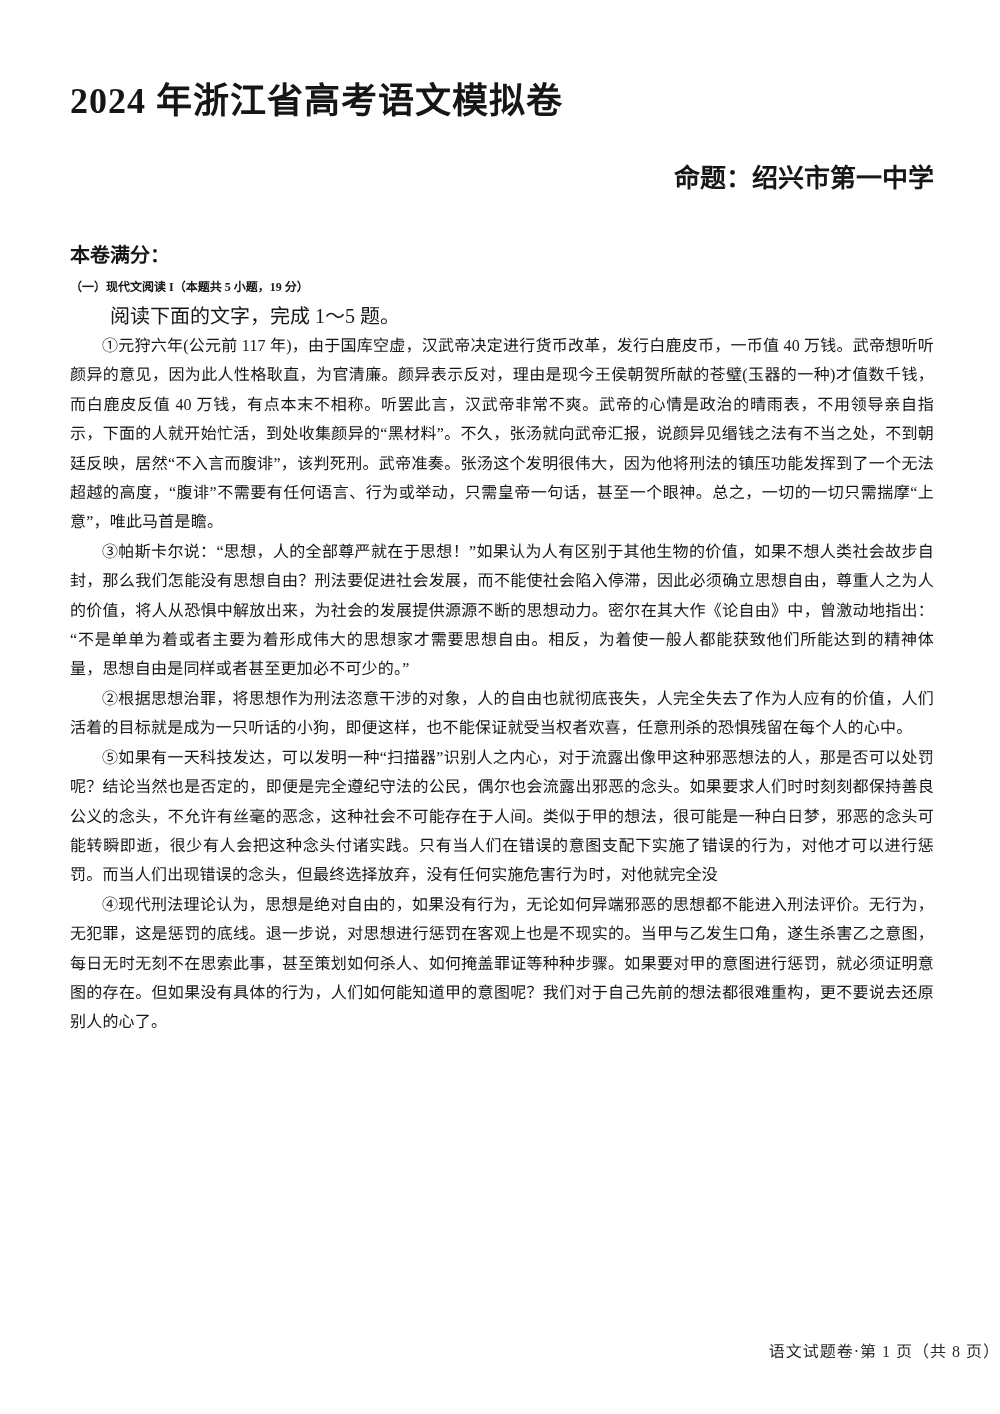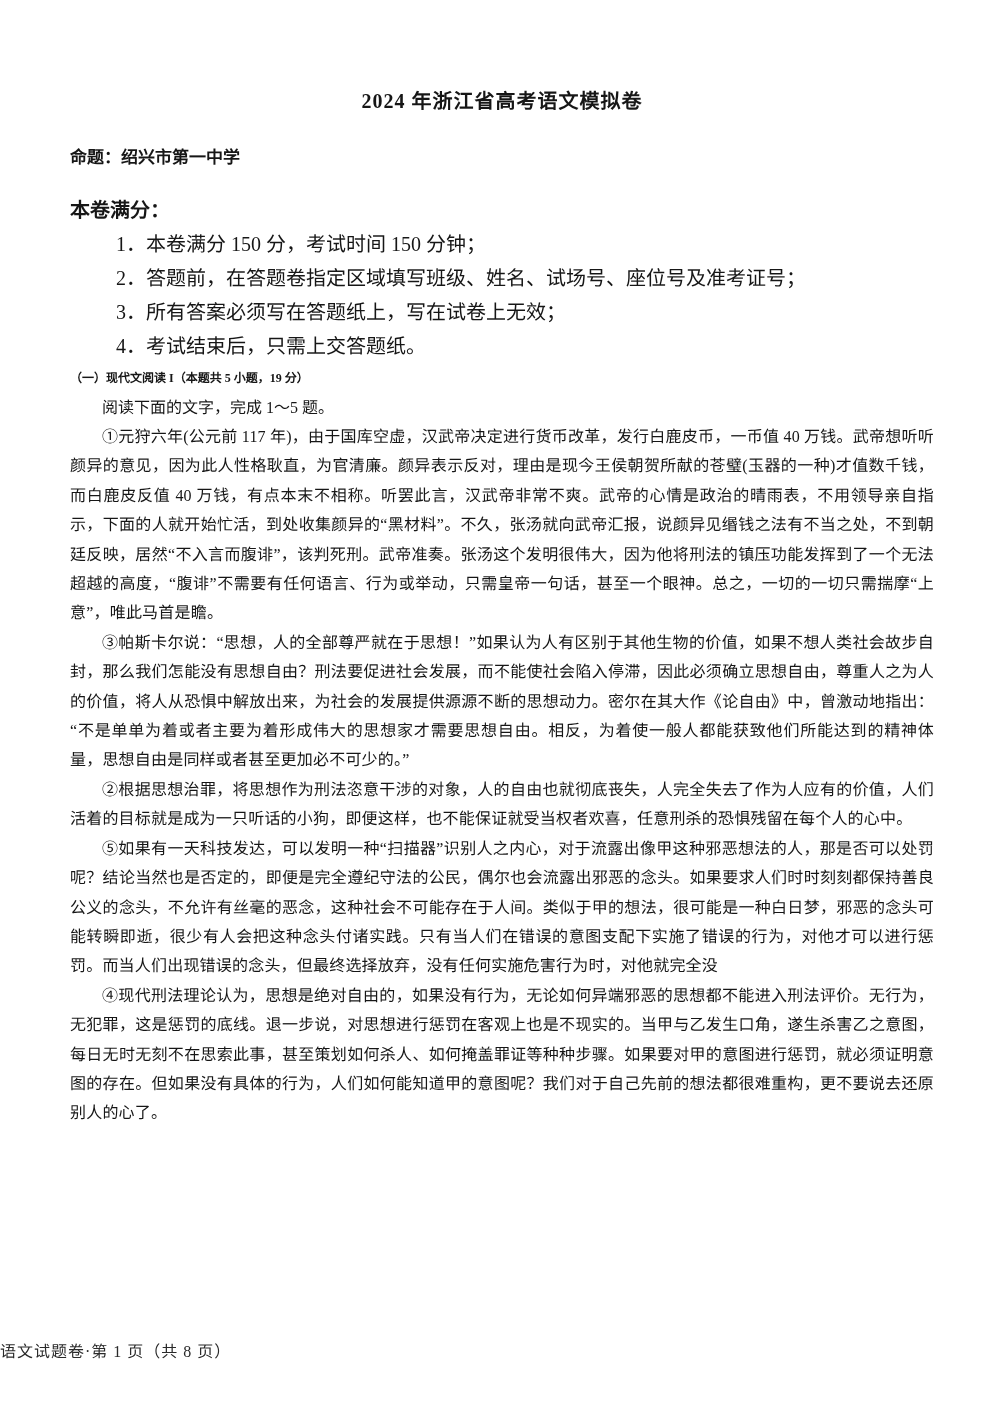--- a/index.html
+++ b/index.html
@@ -17,31 +17,31 @@
   }
   .page {
     box-sizing: border-box;
     width: 1000px;
     height: 1414px;
     padding: 84px 66px 0 70px;
     background: #ffffff;
     position: relative;
   }
   .doc-title {
-    margin: 0 0 27px 0;
-    text-align: center;
-    font-size: 20px;
+    margin: 0 0 48px 0;
+    text-align: left;
+    font-size: 36px;
     font-weight: bold;
     letter-spacing: 1px;
     line-height: 34px;
   }
   .doc-subtitle {
-    margin: 0 0 22px 0;
-    text-align: left;
-    font-size: 17px;
+    margin: 0 0 46px 0;
+    text-align: right;
+    font-size: 26px;
     font-weight: bold;
     line-height: 26px;
   }
   .notice-heading {
     margin: 0;
     font-size: 20px;
     font-weight: bold;
     line-height: 34px;
   }
   .notice-list {
@@ -61,60 +61,54 @@
     line-height: 32px;
   }
   .sub-heading {
     margin: 0;
     font-size: 12px;
     font-weight: bold;
     line-height: 30px;
   }
   .instruction {
     margin: 0;
-    font-size: 16px;
+    font-size: 20px;
     line-height: 29px;
     text-indent: 2em;
   }
   .passage p {
     margin: 0;
     font-size: 16px;
     line-height: 29.4px;
     text-indent: 2em;
     text-align: justify;
     letter-spacing: 0.2px;
   }
   .page-footer {
     position: absolute;
     left: 0;
     bottom: 52px;
     width: 100%;
-    text-align: left;
+    text-align: right;
     font-size: 16px;
     color: #2a2a2a;
     letter-spacing: 1px;
   }
 </style>
 </head>
 <body>
 
 <div class="page">
 
   <h1 class="doc-title">2024 年浙江省高考语文模拟卷</h1>
 
   <h2 class="doc-subtitle">命题：绍兴市第一中学</h2>
 
   <div class="notice">
     <p class="notice-heading">本卷满分：</p>
-    <ul class="notice-list">
-      <li>1．本卷满分 150 分，考试时间 150 分钟；</li>
-      <li>2．答题前，在答题卷指定区域填写班级、姓名、试场号、座位号及准考证号；</li>
-      <li>3．所有答案必须写在答题纸上，写在试卷上无效；</li>
-      <li>4．考试结束后，只需上交答题纸。</li>
-    </ul>
   </div>
 
 
   <h4 class="sub-heading">（一）现代文阅读 I（本题共 5 小题，19 分）</h4>
 
   <p class="instruction">阅读下面的文字，完成 1～5 题。</p>
 
   <div class="passage">
     <p>①元狩六年(公元前 117 年)，由于国库空虚，汉武帝决定进行货币改革，发行白鹿皮币，一币值 40 万钱。武帝想听听颜异的意见，因为此人性格耿直，为官清廉。颜异表示反对，理由是现今王侯朝贺所献的苍璧(玉器的一种)才值数千钱，而白鹿皮反值 40 万钱，有点本末不相称。听罢此言，汉武帝非常不爽。武帝的心情是政治的晴雨表，不用领导亲自指示，下面的人就开始忙活，到处收集颜异的“黑材料”。不久，张汤就向武帝汇报，说颜异见缗钱之法有不当之处，不到朝廷反映，居然“不入言而腹诽”，该判死刑。武帝准奏。张汤这个发明很伟大，因为他将刑法的镇压功能发挥到了一个无法超越的高度，“腹诽”不需要有任何语言、行为或举动，只需皇帝一句话，甚至一个眼神。总之，一切的一切只需揣摩“上意”，唯此马首是瞻。</p>
     <p>③帕斯卡尔说：“思想，人的全部尊严就在于思想！”如果认为人有区别于其他生物的价值，如果不想人类社会故步自封，那么我们怎能没有思想自由？刑法要促进社会发展，而不能使社会陷入停滞，因此必须确立思想自由，尊重人之为人的价值，将人从恐惧中解放出来，为社会的发展提供源源不断的思想动力。密尔在其大作《论自由》中，曾激动地指出：“不是单单为着或者主要为着形成伟大的思想家才需要思想自由。相反，为着使一般人都能获致他们所能达到的精神体量，思想自由是同样或者甚至更加必不可少的。”</p>

